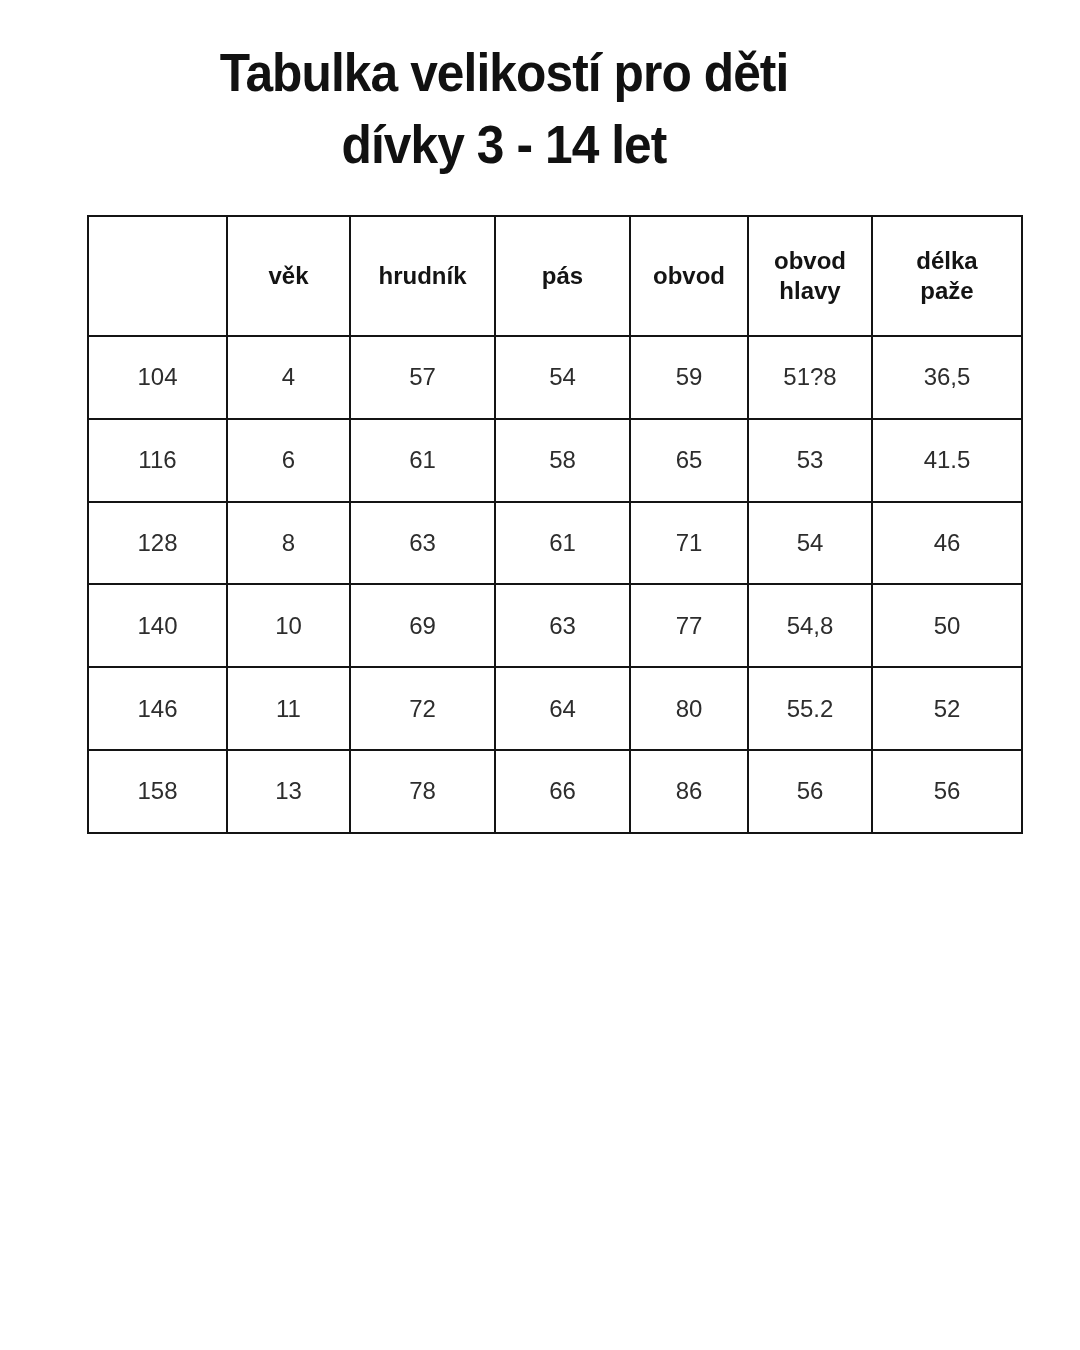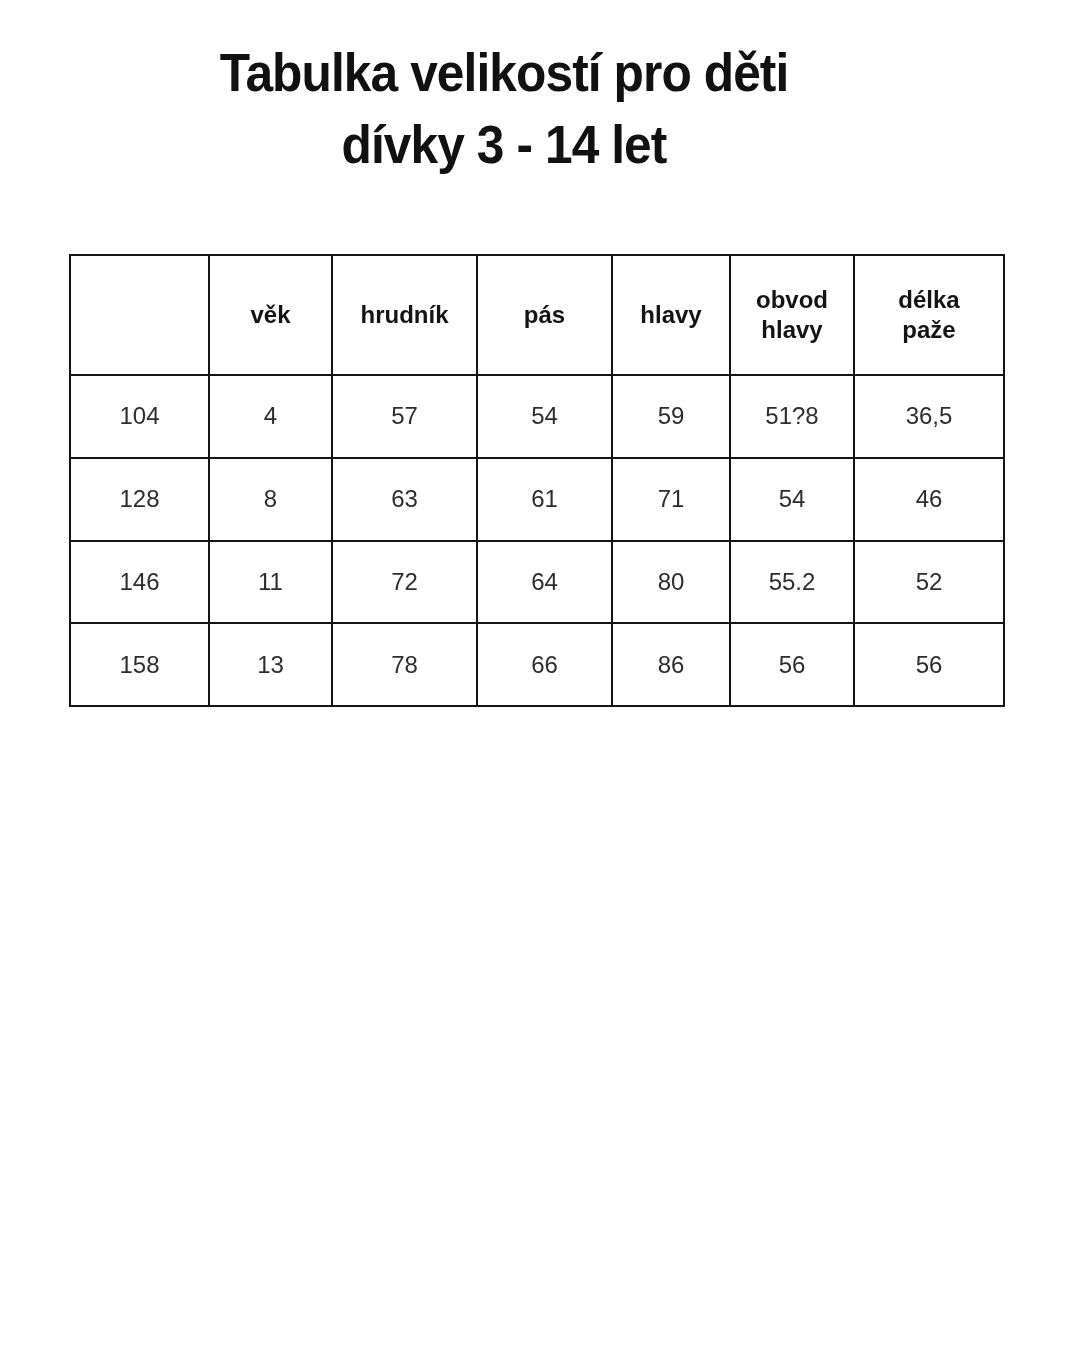--- a/index.html
+++ b/index.html
@@ -26,26 +26,25 @@
     line-height: 72px;
     letter-spacing: -1px;
   }
   .title-block .title-line {
     display: block;
     transform: scaleX(0.92);
     transform-origin: center;
   }
   table.size-table {
     position: absolute;
-    left: 69px;
+    left: 87px;
     top: 215px;
     width: 934px;
     border-collapse: collapse;
     table-layout: fixed;
-    margin-top: 39px;
   }
   table.size-table th,
   table.size-table td {
     border: 2px solid #141414;
     text-align: center;
     vertical-align: middle;
     padding: 0;
     background: #ffffff;
   }
   table.size-table th {
@@ -83,43 +82,61 @@
       <col style="width: 118px;">
       <col style="width: 124px;">
       <col style="width: 150px;">
     </colgroup>
   <thead>
       <tr>
         <th><span class="hdr-text"></span></th>
         <th><span class="hdr-text">věk</span></th>
         <th><span class="hdr-text">hrudník</span></th>
         <th><span class="hdr-text">pás</span></th>
-        <th><span class="hdr-text">hlavy</span></th>
+        <th><span class="hdr-text">obvod</span></th>
         <th><span class="hdr-text">obvod hlavy</span></th>
         <th><span class="hdr-text">délka paže</span></th>
       </tr>
     </thead>
   <tbody>
       <tr>
         <td>104</td>
         <td>4</td>
         <td>57</td>
         <td>54</td>
         <td>59</td>
         <td>51?8</td>
         <td>36,5</td>
       </tr>
       <tr>
+        <td>116</td>
+        <td>6</td>
+        <td>61</td>
+        <td>58</td>
+        <td>65</td>
+        <td>53</td>
+        <td>41.5</td>
+      </tr>
+      <tr>
         <td>128</td>
         <td>8</td>
         <td>63</td>
         <td>61</td>
         <td>71</td>
         <td>54</td>
         <td>46</td>
+      </tr>
+      <tr>
+        <td>140</td>
+        <td>10</td>
+        <td>69</td>
+        <td>63</td>
+        <td>77</td>
+        <td>54,8</td>
+        <td>50</td>
       </tr>
       <tr>
         <td>146</td>
         <td>11</td>
         <td>72</td>
         <td>64</td>
         <td>80</td>
         <td>55.2</td>
         <td>52</td>
       </tr>

